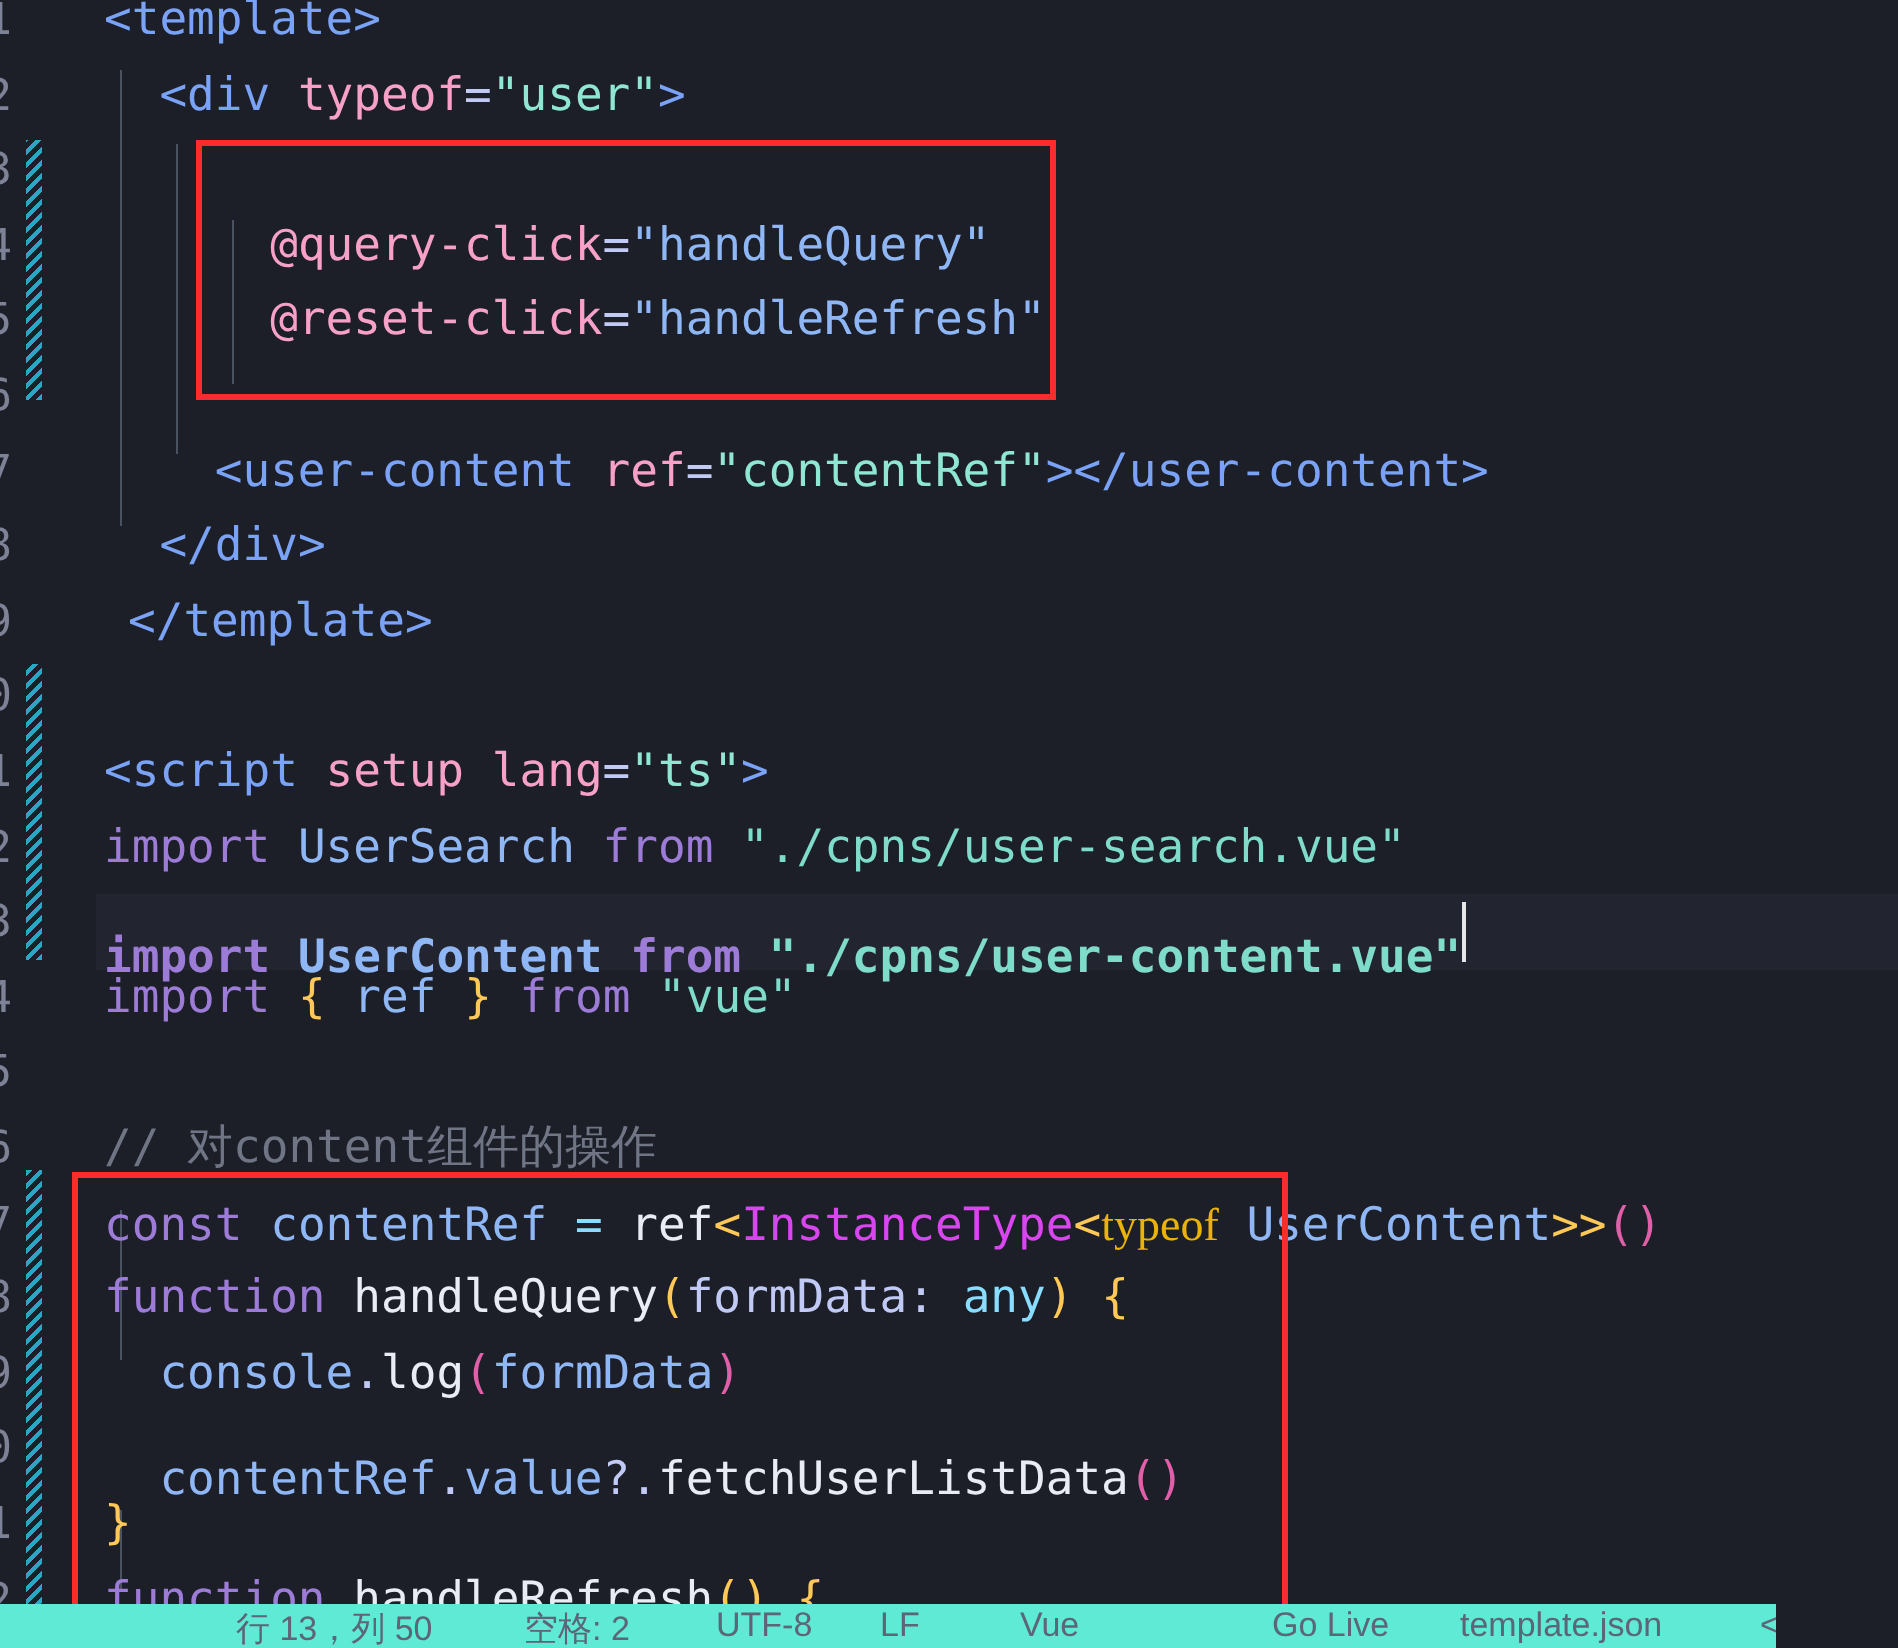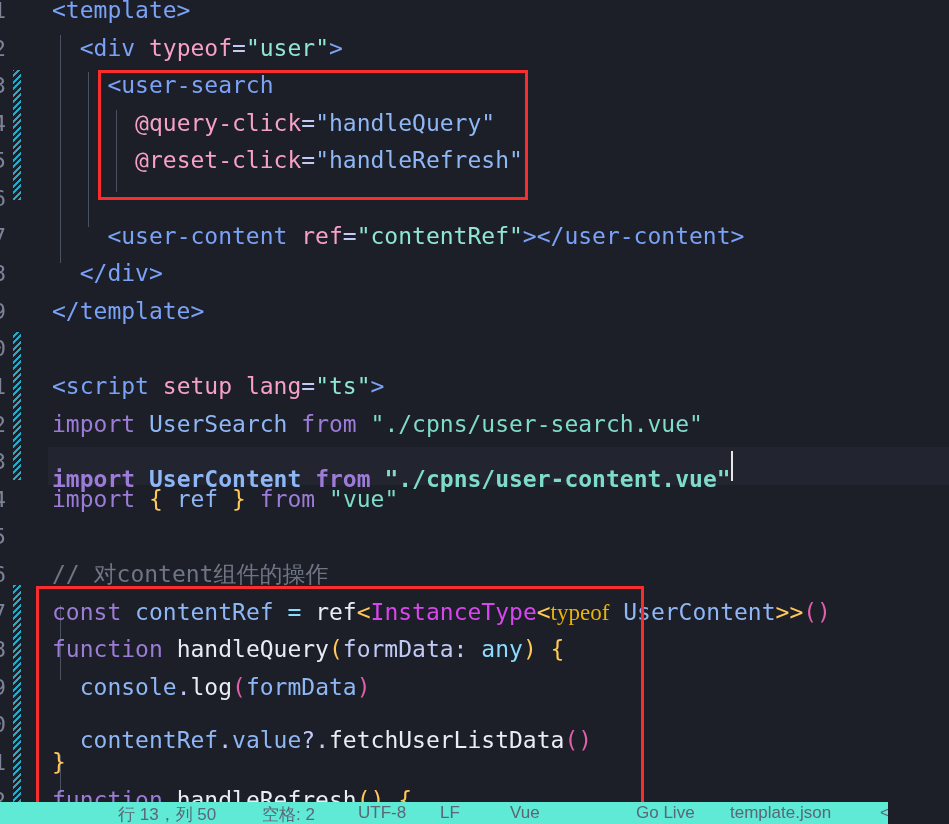--- a/index.html
+++ b/index.html
@@ -137,27 +137,27 @@
     <div id="guide-layer">
         <div class="indent-guide" style="left: 12px; top: 35px; height: 228px;"></div>
         <div class="indent-guide" style="left: 40px; top: 72px; height: 155px;"></div>
         <div class="indent-guide" style="left: 68px; top: 110px; height: 82px;"></div>
         <div class="indent-guide" style="left: 12px; top: 605px; height: 75px;"></div>
         <div class="indent-guide" style="left: 12px; top: 755px; height: 40px;"></div>
       </div>
     <div id="code-layer">
         <div class="code-line" style="top: -8px; left: 4px;"><span class="t-tag">&lt;template&gt;</span></div>
         <div class="code-line" style="top: 29.6px; left: 4px;"><span class="t-plain">  </span><span class="t-tag">&lt;div</span><span class="t-plain"> </span><span class="t-attr">typeof</span><span class="t-plain">=</span><span class="t-str2">"user"</span><span class="t-tag">&gt;</span></div>
-        <div class="code-line" style="top: 67.2px; left: 4px;"><span class="t-plain">    </span><span class="t-tag">&lt;user-search</span></div>
+        <div class="code-line" style="top: 67.2px; left: 4px;"><span class="t-plain">    </span></div>
         <div class="code-line" style="top: 104.8px; left: 4px;"><span class="t-plain">      </span><span class="t-attr">@query-click</span><span class="t-plain">=</span><span class="t-var">"handleQuery"</span></div>
         <div class="code-line" style="top: 142.4px; left: 4px;"><span class="t-plain">      </span><span class="t-attr">@reset-click</span><span class="t-plain">=</span><span class="t-var">"handleRefresh"</span></div>
         <div class="code-line" style="top: 180px; left: 4px;"><span class="t-plain">    </span></div>
         <div class="code-line" style="top: 217.6px; left: 4px;"><span class="t-plain">    </span><span class="t-tag">&lt;user-content</span><span class="t-plain"> </span><span class="t-attr">ref</span><span class="t-plain">=</span><span class="t-str2">"contentRef"</span><span class="t-tag">&gt;&lt;/user-content&gt;</span></div>
         <div class="code-line" style="top: 255.2px; left: 4px;"><span class="t-plain">  </span><span class="t-tag">&lt;/div&gt;</span></div>
-        <div class="code-line" style="top: 292.8px; left: 4px; text-align: right;"><span class="t-tag">&lt;/template&gt;</span></div>
+        <div class="code-line" style="top: 292.8px; left: 16px; text-align: right;"><span class="t-tag">&lt;/template&gt;</span></div>
         <div class="code-line" style="top: 330.4px; left: 4px;"></div>
         <div class="code-line" style="top: 368px; left: 4px;"><span class="t-tag">&lt;script</span><span class="t-plain"> </span><span class="t-attr">setup</span><span class="t-plain"> </span><span class="t-attr">lang</span><span class="t-plain">=</span><span class="t-str2">"ts"</span><span class="t-tag">&gt;</span></div>
         <div class="code-line" style="top: 405.6px; left: 4px;"><span class="t-kw">import</span><span class="t-plain"> </span><span class="t-var">UserSearch</span><span class="t-plain"> </span><span class="t-kw">from</span><span class="t-plain"> </span><span class="t-teal">"./cpns/user-search.vue"</span></div>
         <div class="code-line" style="top: 461px; left: 4px; font-weight: bold;"><span class="t-kw">import</span><span class="t-plain"> </span><span class="t-var">UserContent</span><span class="t-plain"> </span><span class="t-kw">from</span><span class="t-plain"> </span><span class="t-teal">"./cpns/user-content.vue"</span></div>
         <div class="code-line" style="top: 480.8px; left: 4px;"><span class="t-kw">import</span><span class="t-plain"> </span><span class="t-paren">{</span><span class="t-plain"> </span><span class="t-var">ref</span><span class="t-plain"> </span><span class="t-paren">}</span><span class="t-plain"> </span><span class="t-kw">from</span><span class="t-plain"> </span><span class="t-teal">"vue"</span></div>
         <div class="code-line" style="top: 518.4px; left: 4px;"></div>
         <div class="code-line" style="top: 556px; left: 4px;"><span class="t-comment">// 对content组件的操作</span></div>
         <div class="code-line" style="top: 593.6px; left: 4px;"><span class="t-kw">const</span><span class="t-plain"> </span><span class="t-var">contentRef</span><span class="t-plain"> </span><span class="t-cyan">=</span><span class="t-plain"> </span><span class="t-white">ref</span><span class="t-angle">&lt;</span><span class="t-type">InstanceType</span><span class="t-angle">&lt;</span><span class="t-kw2">typeof</span><span class="t-plain"> </span><span class="t-var">UserContent</span><span class="t-angle">&gt;&gt;</span><span class="t-paren2">()</span></div>
         <div class="code-line" style="top: 631.2px; left: 4px;"><span class="t-kw">function</span><span class="t-plain"> </span><span class="t-white">handleQuery</span><span class="t-paren">(</span><span class="t-plain">formData</span><span class="t-plain">:</span><span class="t-plain"> </span><span class="t-cyan">any</span><span class="t-paren">)</span><span class="t-plain"> </span><span class="t-paren">{</span></div>
         <div class="code-line" style="top: 668.8px; left: 4px;"><span class="t-plain">  </span><span class="t-var">console</span><span class="t-plain">.</span><span class="t-white">log</span><span class="t-paren2">(</span><span class="t-var">formData</span><span class="t-paren2">)</span></div>

